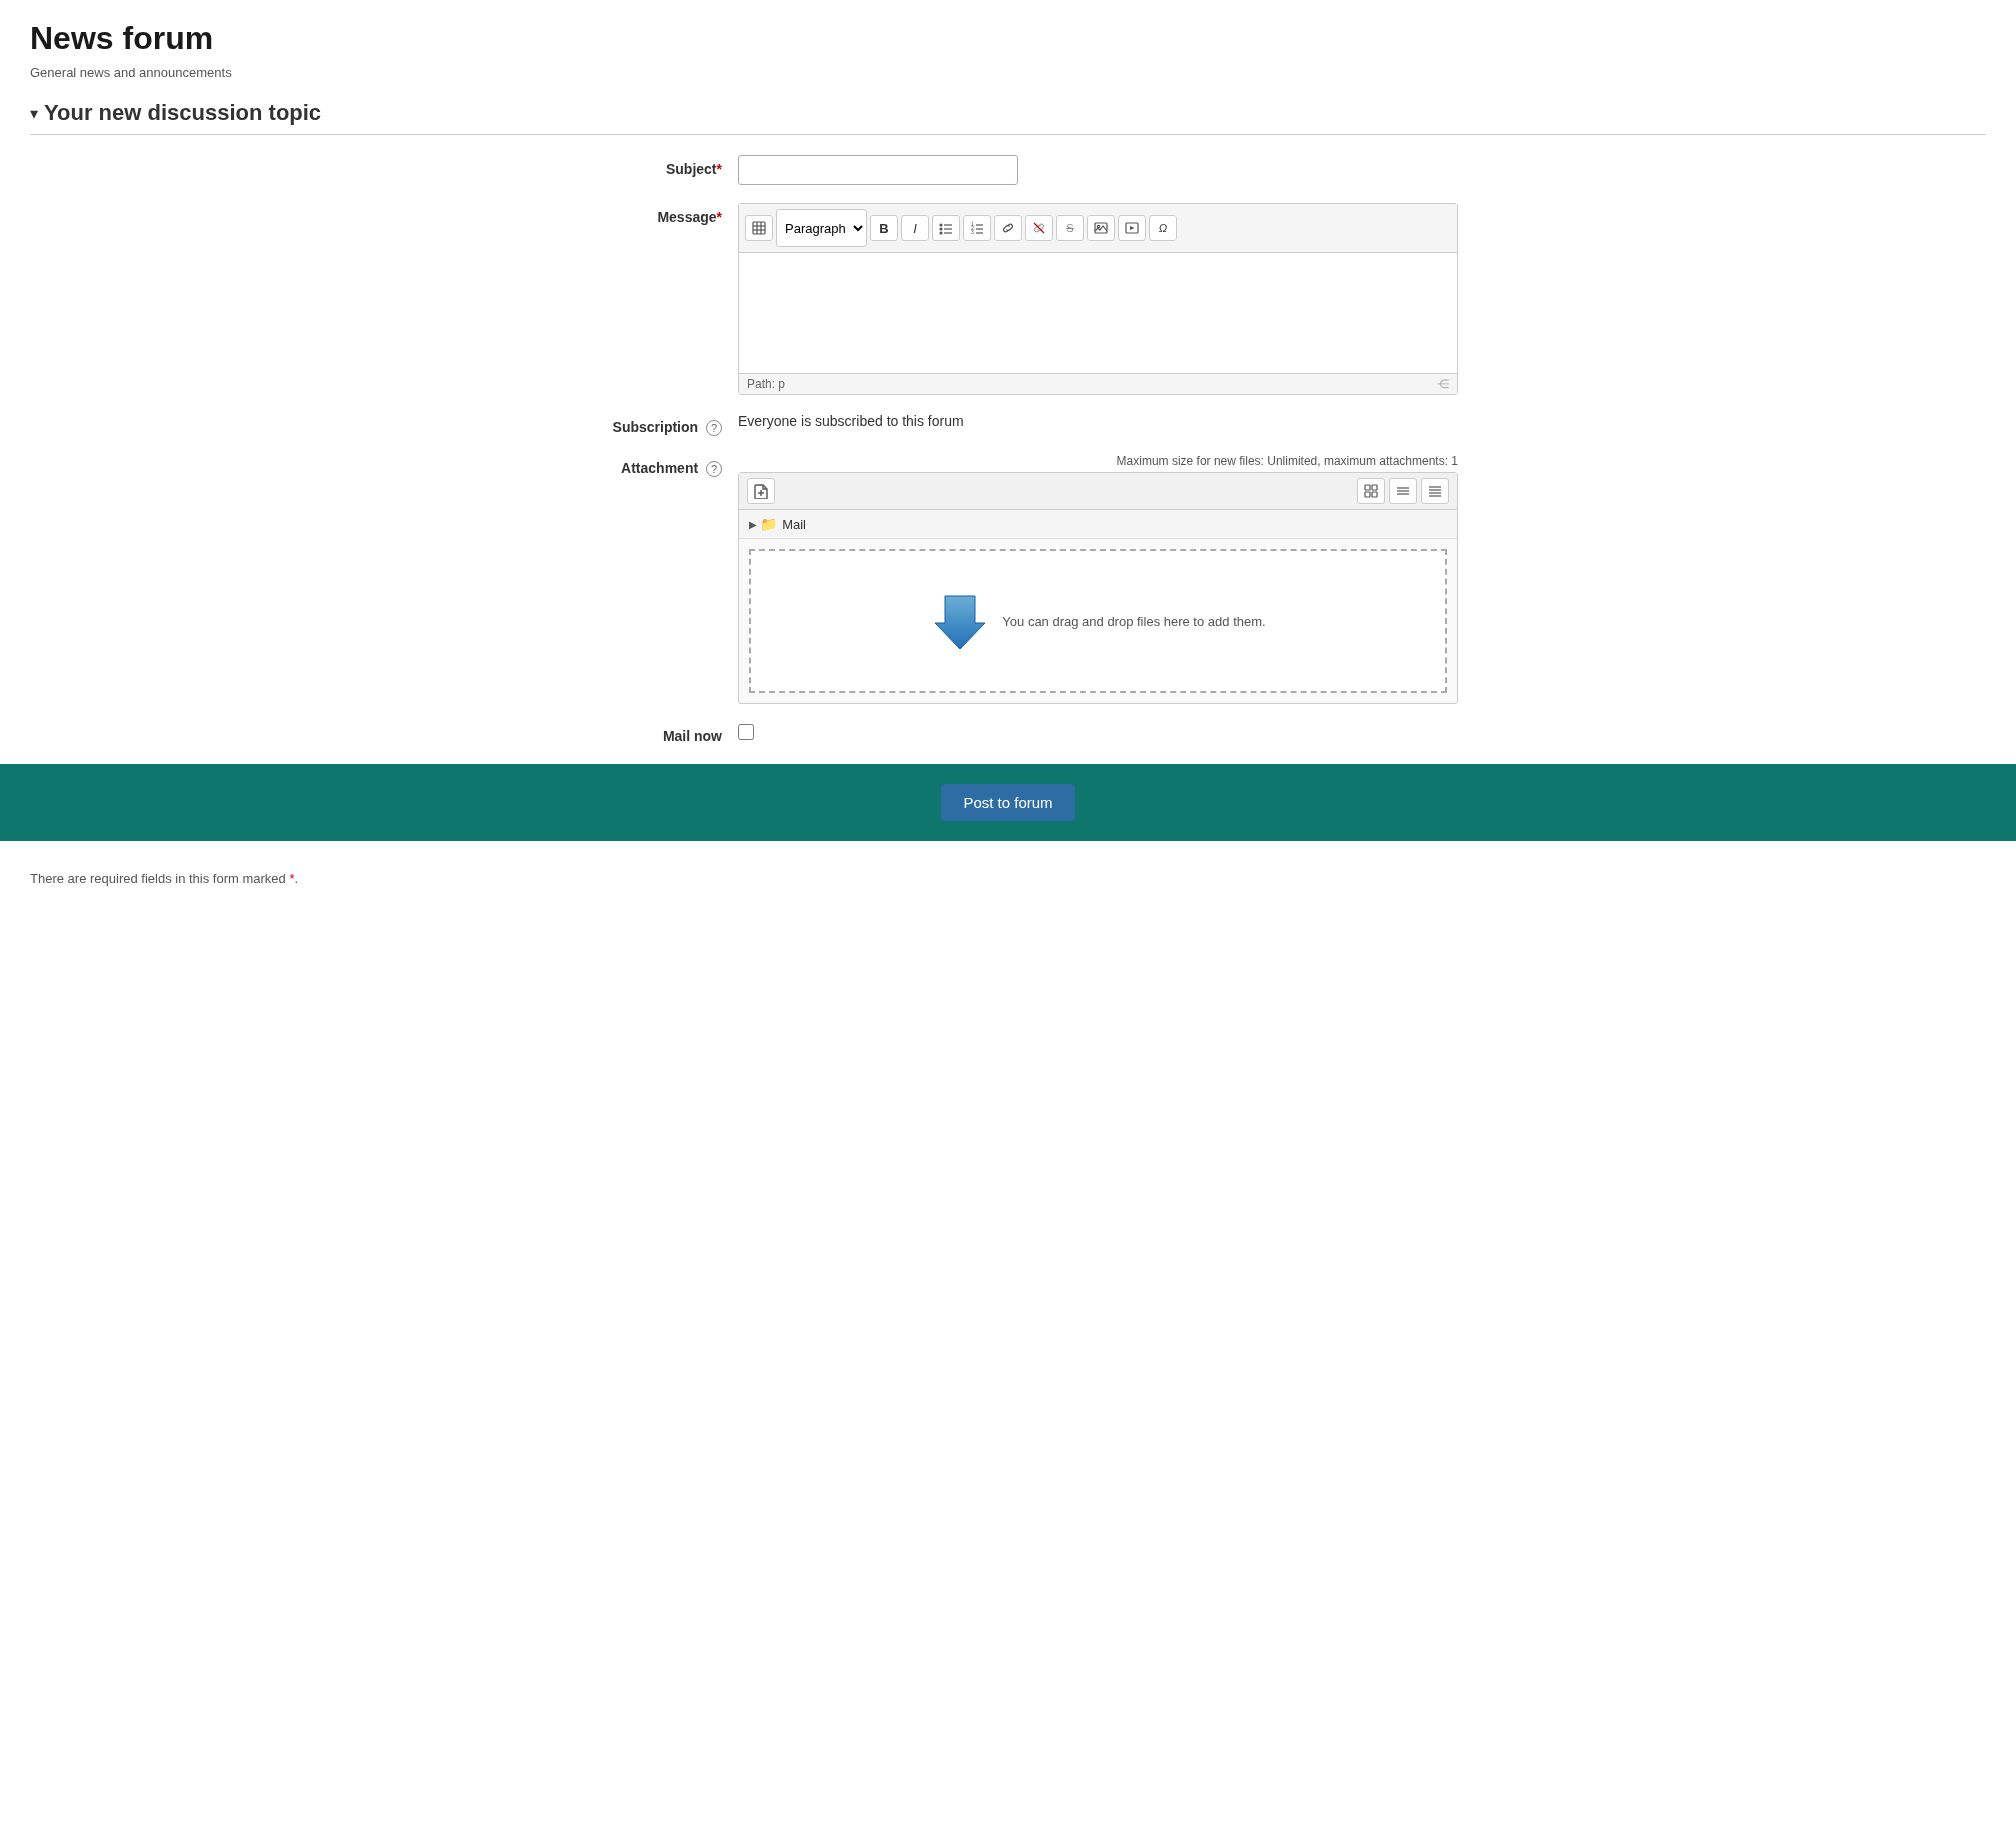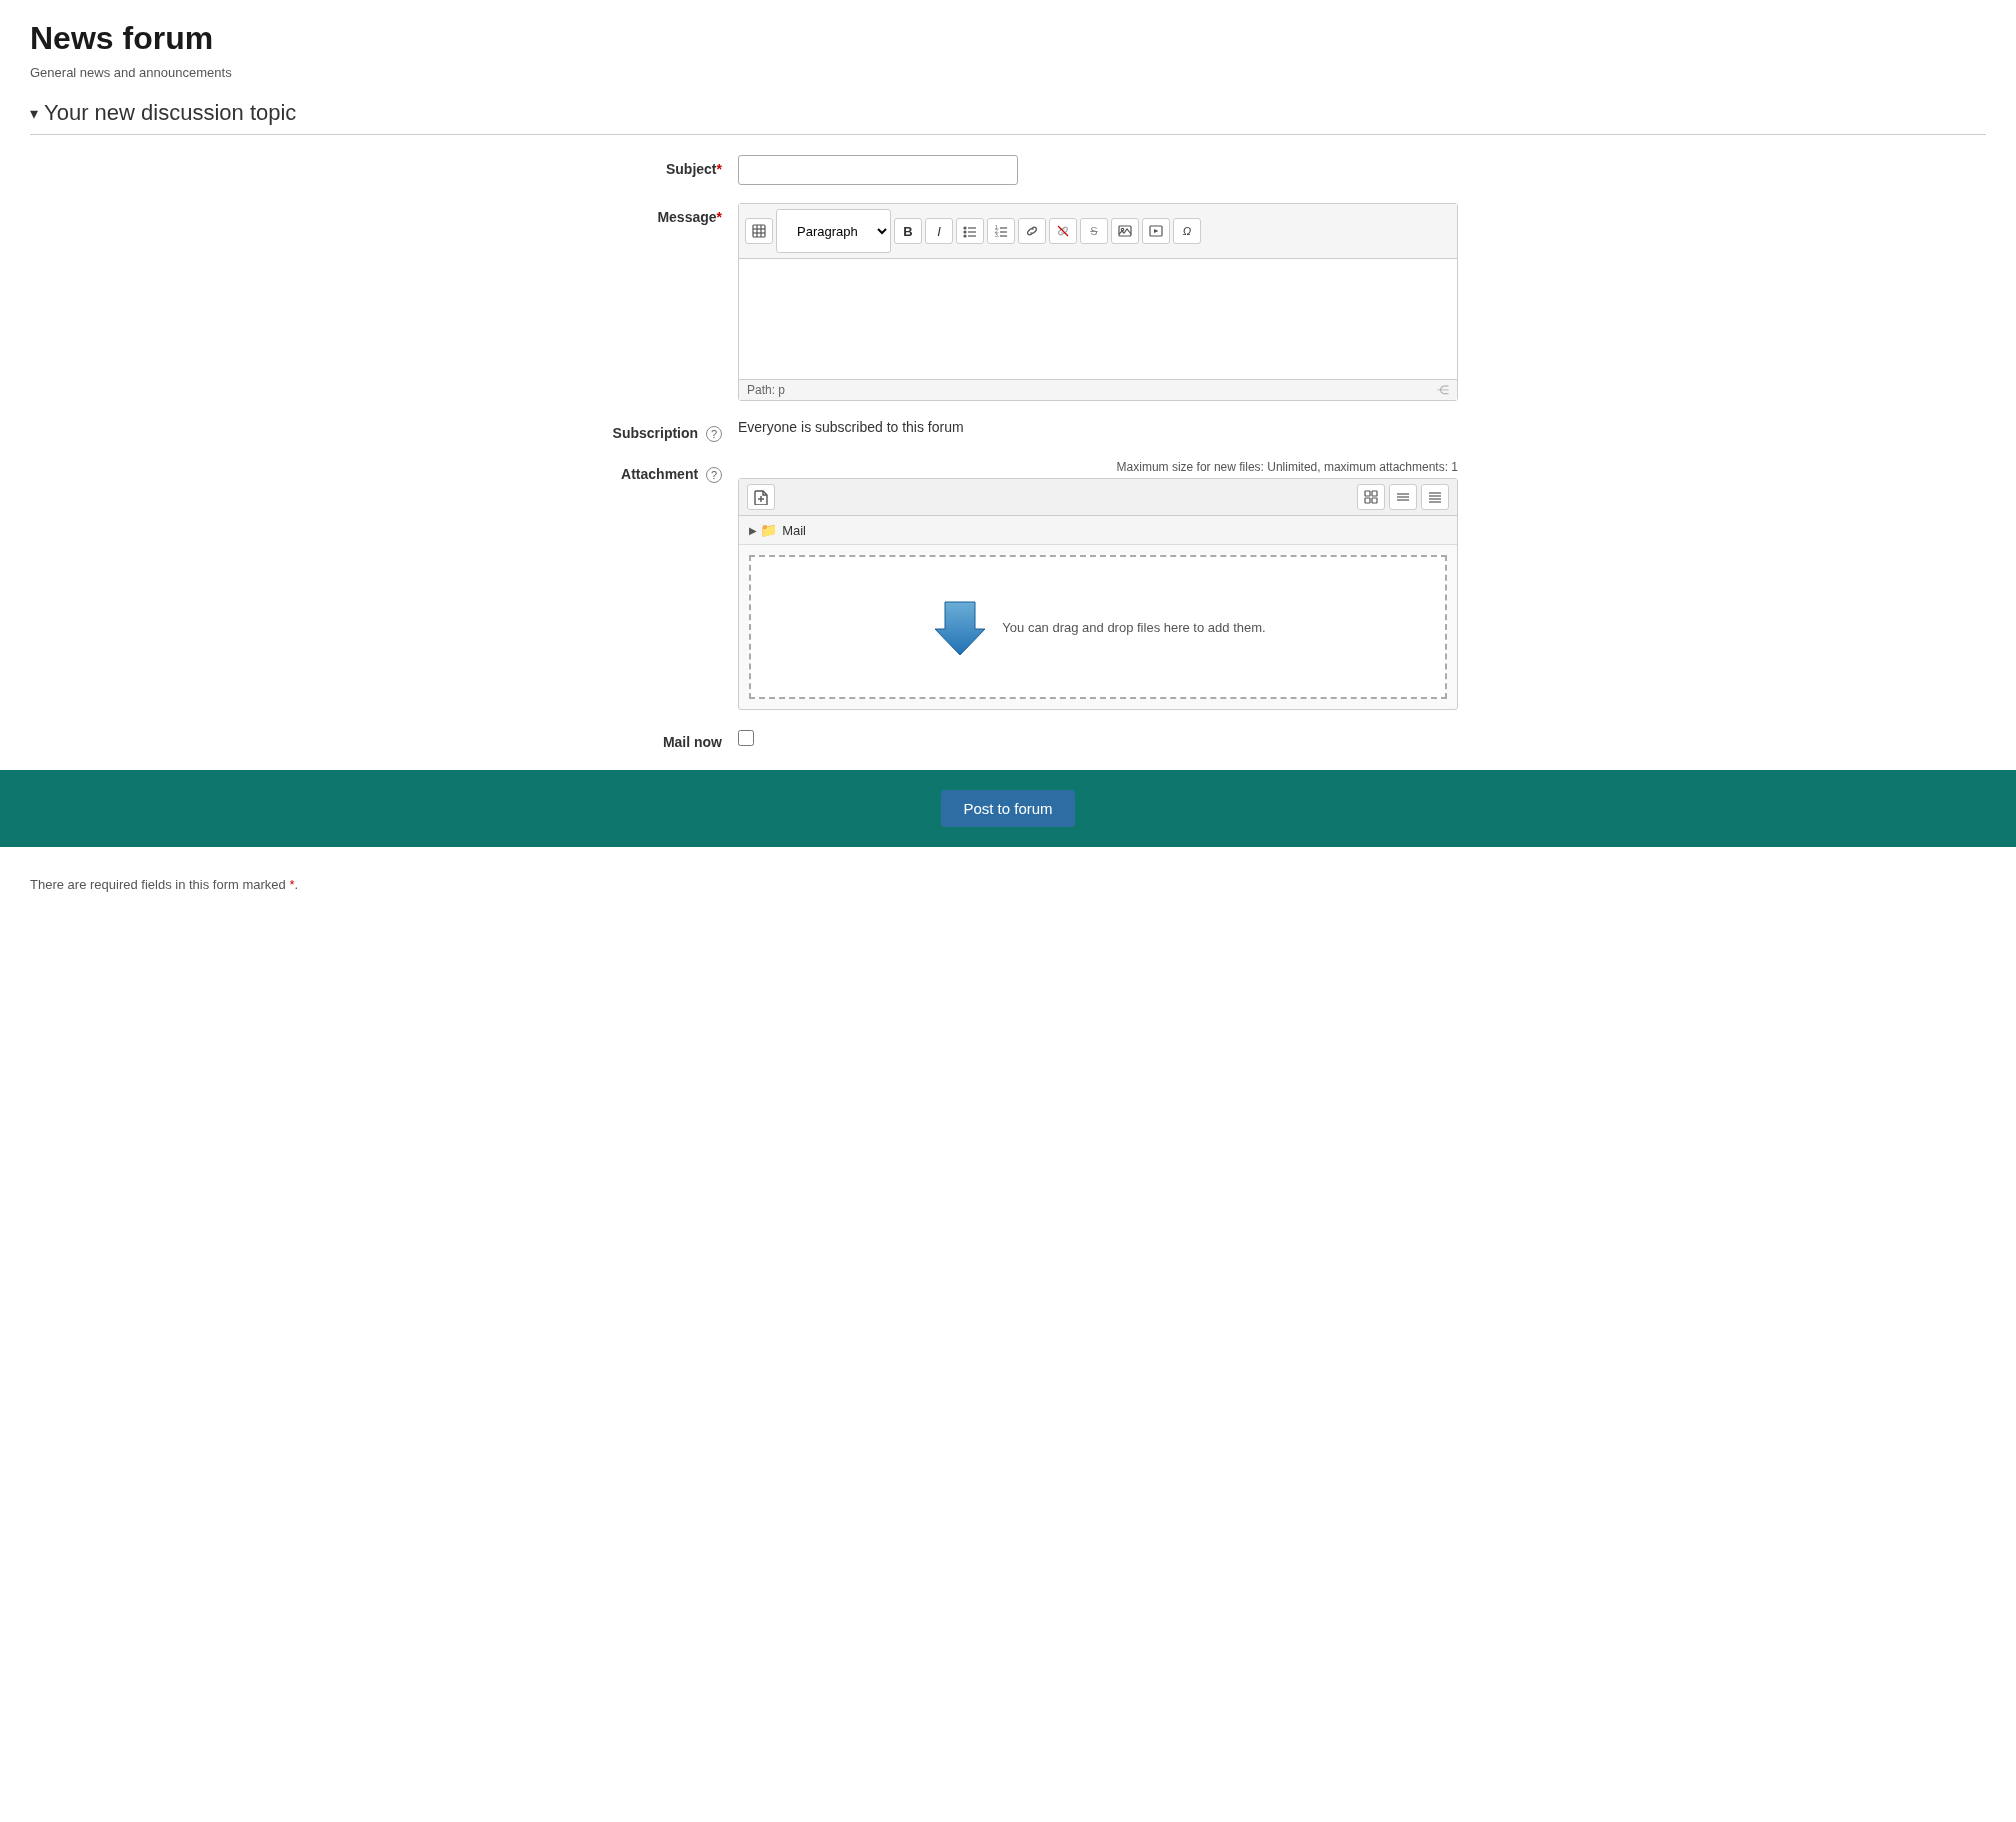--- a/index.html
+++ b/index.html
@@ -28,21 +28,21 @@
       padding-bottom: 8px;
       margin-bottom: 20px;
     }
     .section-header .arrow {
       font-size: 16px;
       color: #333;
       margin-right: 6px;
     }
     .section-header .section-title {
       font-size: 22px;
-      font-weight: normal;
+      font-weight: bold;
       color: #333;
     }
     .form-container {
       max-width: 900px;
       margin: 0 auto;
     }
     .form-row {
       display: flex;
       align-items: flex-start;
       margin-bottom: 18px;
@@ -106,26 +106,26 @@
       width: 28px;
       height: 26px;
       border: 1px solid #ccc;
       background: #fff;
       border-radius: 3px;
       cursor: pointer;
       font-size: 13px;
       color: #333;
     }
     .toolbar-select {
-      height: 44px;
+      height: 38px;
       border: 1px solid #ccc;
       border-radius: 3px;
       background: #fff;
       font-size: 13px;
-      padding: 0 16px;
+      padding: 0 4px;
       cursor: pointer;
     }
     .editor-body {
       min-height: 120px;
       padding: 8px;
       background: #fff;
     }
     .editor-statusbar {
       background: #f5f5f5;
       border-top: 1px solid #ccc;

